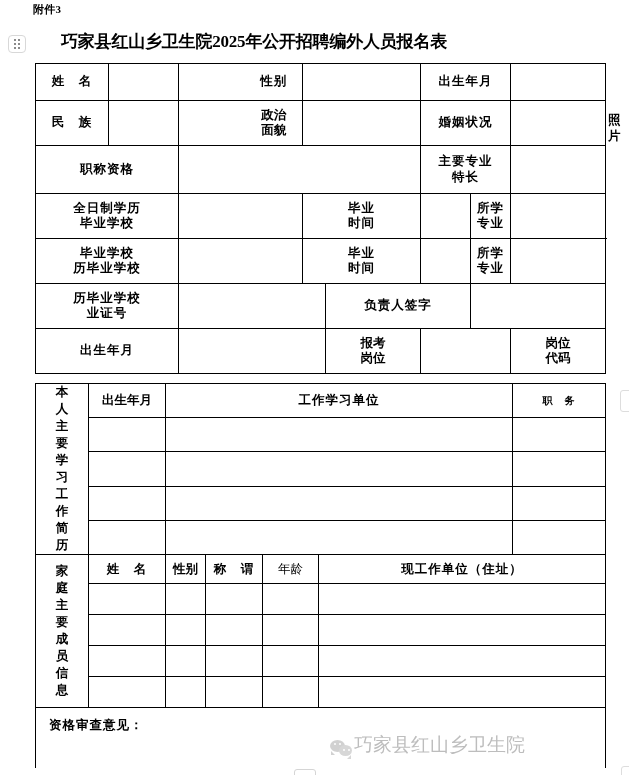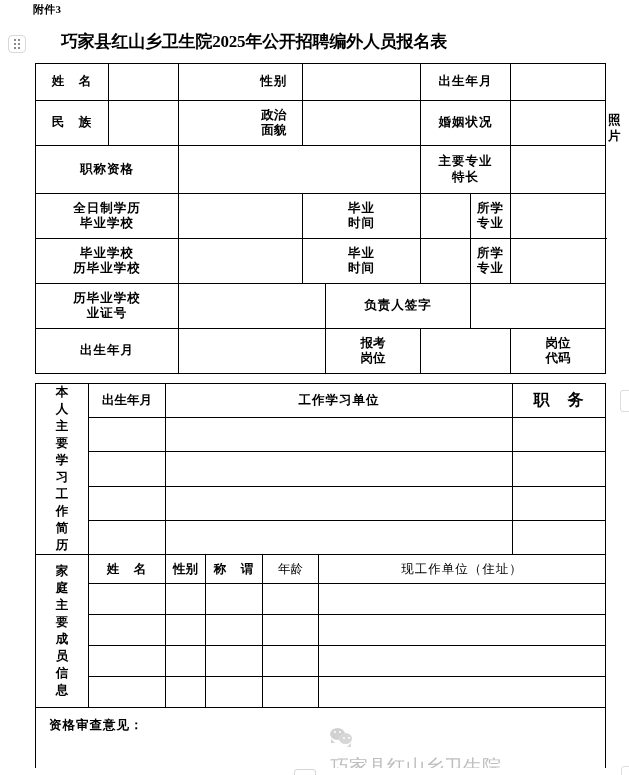--- a/index.html
+++ b/index.html
@@ -97,24 +97,22 @@
     font-weight: normal;
   }
 
   
   #watermark {
     position: absolute;
     left: 330px;
     top: 726px;
     height: 32px;
     display: flex;
-    align-items: flex-start;
-    gap: 8px;
+    align-items: flex-end;
     pointer-events: none;
-    flex-direction: column;
   }
   #wechat-icon {
     position: relative;
     width: 24px;
     height: 20px;
     flex: none;
     opacity: 0.45;
   }
   #wechat-icon .bubble-a,
   #wechat-icon .bubble-b {
@@ -356,21 +354,21 @@
           <div>要</div>
           <div>学</div>
           <div>习</div>
           <div>工</div>
           <div>作</div>
           <div>简</div>
           <div>历</div>
         </td>
     <td style="border:1.3px solid #000;height:26px;font-size:12.5px;font-weight:bold;text-align:center;">出生年月</td>
     <td colspan="4" style="border:1.3px solid #000;font-size:12.5px;font-weight:bold;text-align:center;letter-spacing:1px;">工作学习单位</td>
-    <td style="border:1.3px solid #000;font-size:16px;font-weight:bold;text-align:center;letter-spacing:1px;">职　务</td>
+    <td style="border:1.3px solid #000;font-size:10px;font-weight:bold;text-align:center;letter-spacing:1px;">职　务</td>
   </tr>
   <tr>
     <td style="border:1.3px solid #000;height:26px"></td>
     <td colspan="4" style="border:1.3px solid #000"></td>
     <td style="border:1.3px solid #000"></td>
   </tr>
   <tr>
     <td style="border:1.3px solid #000;height:26px"></td>
     <td colspan="4" style="border:1.3px solid #000"></td>
     <td style="border:1.3px solid #000"></td>
@@ -394,21 +392,21 @@
           <div>要</div>
           <div>成</div>
           <div>员</div>
           <div>信</div>
           <div>息</div>
         </td>
     <td style="border:1.3px solid #000;height:26px;font-size:12.5px;font-weight:bold;text-align:center;letter-spacing:1px">姓　名</td>
     <td style="border:1.3px solid #000;font-size:12.5px;font-weight:bold;text-align:center;">性别</td>
     <td style="border:1.3px solid #000;font-size:12.5px;font-weight:bold;text-align:center;letter-spacing:1px">称　谓</td>
     <td style="border:1.3px solid #000;font-size:12.5px;font-weight:normal;text-align:center;">年龄</td>
-    <td colspan="2" style="border:1.3px solid #000;font-size:12.5px;font-weight:normal;text-align:center;letter-spacing:1px">现工作单位（住址）</td>
+    <td colspan="2" style="border:1.3px solid #000;font-size:12.5px;font-weight:bold;text-align:center;letter-spacing:1px">现工作单位（住址）</td>
   </tr>
   <tr>
     <td style="border:1.3px solid #000;height:28px"></td>
     <td style="border:1.3px solid #000"></td>
     <td style="border:1.3px solid #000"></td>
     <td style="border:1.3px solid #000"></td>
     <td colspan="2" style="border:1.3px solid #000"></td>
   </tr>
   <tr>
     <td style="border:1.3px solid #000;height:28px"></td>

